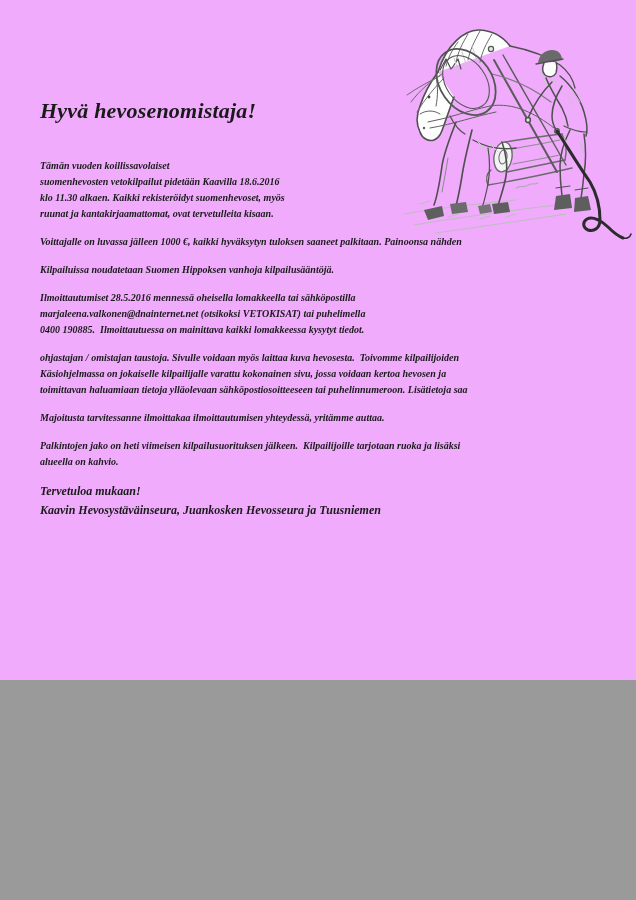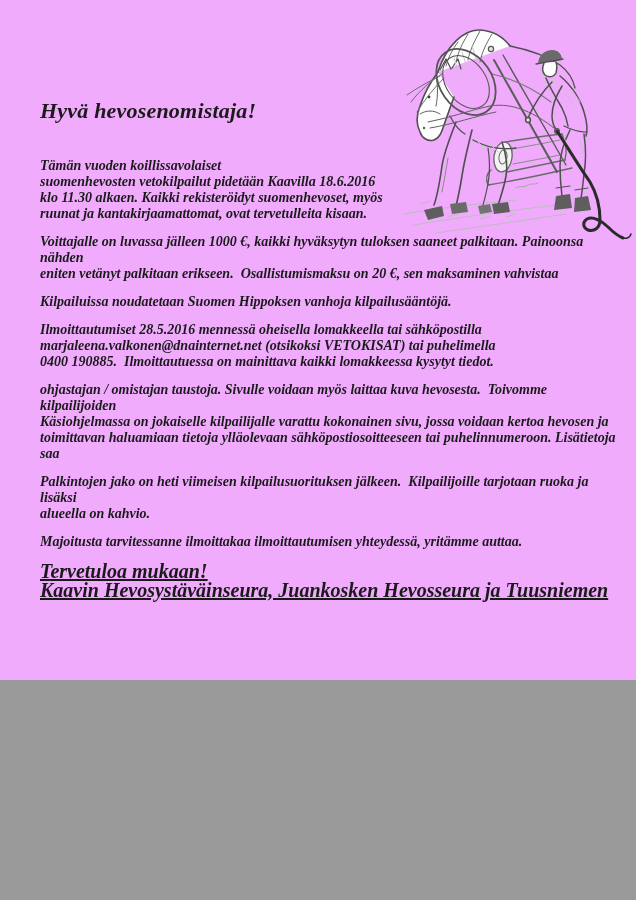--- a/index.html
+++ b/index.html
@@ -23,36 +23,35 @@
   .heading {
     margin: 0 0 34px 0;
     font-size: 22px;
     line-height: 26px;
     font-weight: bold;
     font-style: italic;
     letter-spacing: 0.2px;
   }
   .para {
     margin: 0 0 12px 0;
-    font-size: 14px;
+    font-size: 10px;
     line-height: 16px;
     font-weight: bold;
     font-style: italic;
   }
   .line {
     display: block;
     white-space: pre-wrap;
   }
   .closing {
     margin: 1px 0 0 0;
-    font-size: 20px;
+    font-size: 12px;
     line-height: 18.5px;
     font-weight: bold;
     font-style: italic;
-    text-decoration: underline;
   }
   .illustration {
     position: absolute;
     left: 394px;
     top: 18px;
     width: 242px;
     height: 240px;
   }
   .illustration svg { display: block; width: 100%; height: 100%; }
 </style>
@@ -179,46 +178,45 @@
 
     <p class="para">
       <span class="line">Tämän vuoden koillissavolaiset</span>
       <span class="line">suomenhevosten vetokilpailut pidetään Kaavilla 18.6.2016</span>
       <span class="line">klo 11.30 alkaen. Kaikki rekisteröidyt suomenhevoset, myös</span>
       <span class="line">ruunat ja kantakirjaamattomat, ovat tervetulleita kisaan.</span>
     </p>
 
     <p class="para">
       <span class="line">Voittajalle on luvassa jälleen 1000 €, kaikki hyväksytyn tuloksen saaneet palkitaan. Painoonsa nähden</span>
-      <span class="line">eniten vetänyt palkitaan erikseen.  Osallistumismaksu on 20 €, sen maksaminen vahvistaa</span>
     </p>
 
     <p class="para">
       <span class="line">Kilpailuissa noudatetaan Suomen Hippoksen vanhoja kilpailusääntöjä.</span>
     </p>
 
     <p class="para">
       <span class="line">Ilmoittautumiset 28.5.2016 mennessä oheisella lomakkeella tai sähköpostilla</span>
       <span class="line">marjaleena.valkonen@dnainternet.net (otsikoksi VETOKISAT) tai puhelimella</span>
       <span class="line">0400 190885.  Ilmoittautuessa on mainittava kaikki lomakkeessa kysytyt tiedot.</span>
     </p>
 
     <p class="para">
       <span class="line">ohjastajan / omistajan taustoja. Sivulle voidaan myös laittaa kuva hevosesta.  Toivomme kilpailijoiden</span>
       <span class="line">Käsiohjelmassa on jokaiselle kilpailijalle varattu kokonainen sivu, jossa voidaan kertoa hevosen ja</span>
       <span class="line">toimittavan haluamiaan tietoja ylläolevaan sähköpostiosoitteeseen tai puhelinnumeroon. Lisätietoja saa</span>
     </p>
 
     <p class="para">
+      <span class="line">Majoitusta tarvitessanne ilmoittakaa ilmoittautumisen yhteydessä, yritämme auttaa.</span>
+    </p>
+
+    <p class="para">
       <span class="line">Palkintojen jako on heti viimeisen kilpailusuorituksen jälkeen.  Kilpailijoille tarjotaan ruoka ja lisäksi</span>
       <span class="line">alueella on kahvio.</span>
-    </p>
-
-    <p class="para">
-      <span class="line">Majoitusta tarvitessanne ilmoittakaa ilmoittautumisen yhteydessä, yritämme auttaa.</span>
     </p>
 
     <p class="closing">
       <span class="line">Tervetuloa mukaan!</span>
       <span class="line">Kaavin Hevosystäväinseura, Juankosken Hevosseura ja Tuusniemen</span>
     </p>
 
   </div>
 </div>
 

